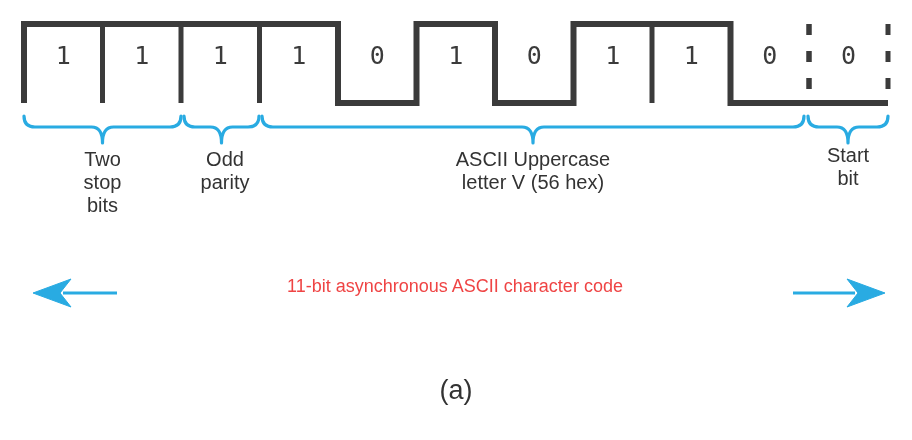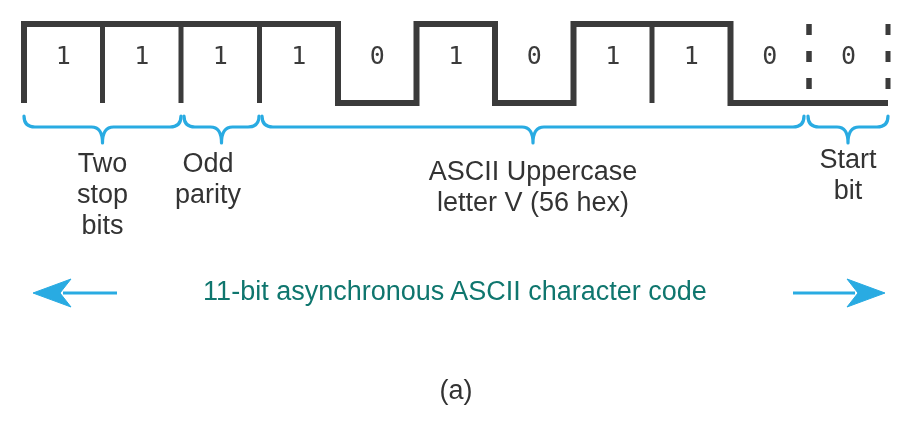--- a/index.html
+++ b/index.html
@@ -27,31 +27,31 @@
     font-family: "DejaVu Sans Mono", monospace;
     font-size: 25px;
     color: #3b3b3b;
     text-align: center;
     width: 40px;
     line-height: 1;
   }
   .group-label {
     position: absolute;
     font-family: "Liberation Sans", sans-serif;
-    font-size: 27px;
+    font-size: 20px;
     color: #333333;
     text-align: center;
     line-height: 1.14;
     white-space: pre-line;
   }
   #span-label {
     position: absolute;
     font-family: "Liberation Sans", sans-serif;
-    font-size: 27px;
-    color: #0f766e;
+    font-size: 18px;
+    color: #ef4444;
     text-align: center;
     white-space: nowrap;
   }
   #figure-caption {
     position: absolute;
     font-family: "Liberation Sans", sans-serif;
     font-size: 27px;
     color: #333333;
     text-align: center;
     width: 912px;
@@ -122,23 +122,23 @@
       <div class="bit-digit" style="left: 514.25px; top: 43px;">0</div>
       <div class="bit-digit" style="left: 592.75px; top: 43px;">1</div>
       <div class="bit-digit" style="left: 671.25px; top: 43px;">1</div>
       <div class="bit-digit" style="left: 749.75px; top: 43px;">0</div>
       <div class="bit-digit" style="left: 828.5px; top: 43px;">0</div>
     </div>
   <div id="group-labels-layer">
       <div class="group-label" style="left: 24px; width: 157px; top: 148px;">Two
 stop
 bits</div>
-      <div class="group-label" style="left: 150px; width: 116px; top: 148px;">Odd
+      <div class="group-label" style="left: 167px; width: 116px; top: 148px;">Odd
 parity</div>
-      <div class="group-label" style="left: 355px; width: 356px; top: 156px;">ASCII Uppercase
+      <div class="group-label" style="left: 355px; width: 356px; top: 148px;">ASCII Uppercase
 letter V (56 hex)</div>
       <div class="group-label" style="left: 798px; width: 100px; top: 144px;">Start
 bit</div>
     </div>
 
   <div id="span-label" style="left: 125px; width: 660px; top: 276px;">11-bit asynchronous ASCII character code</div>
 
   <div id="figure-caption" style="top: 375px;">(a)</div>
 
 </div>

